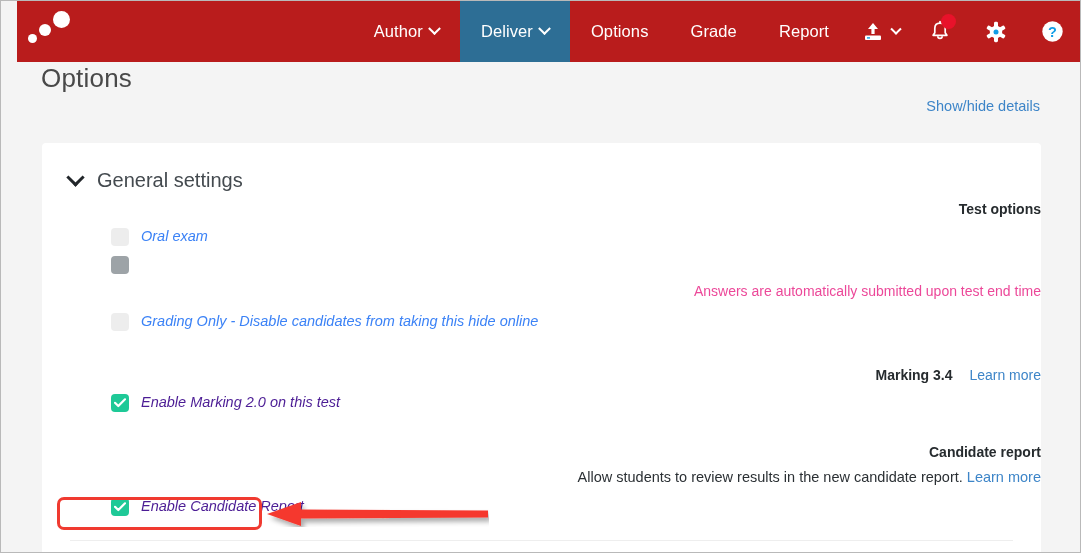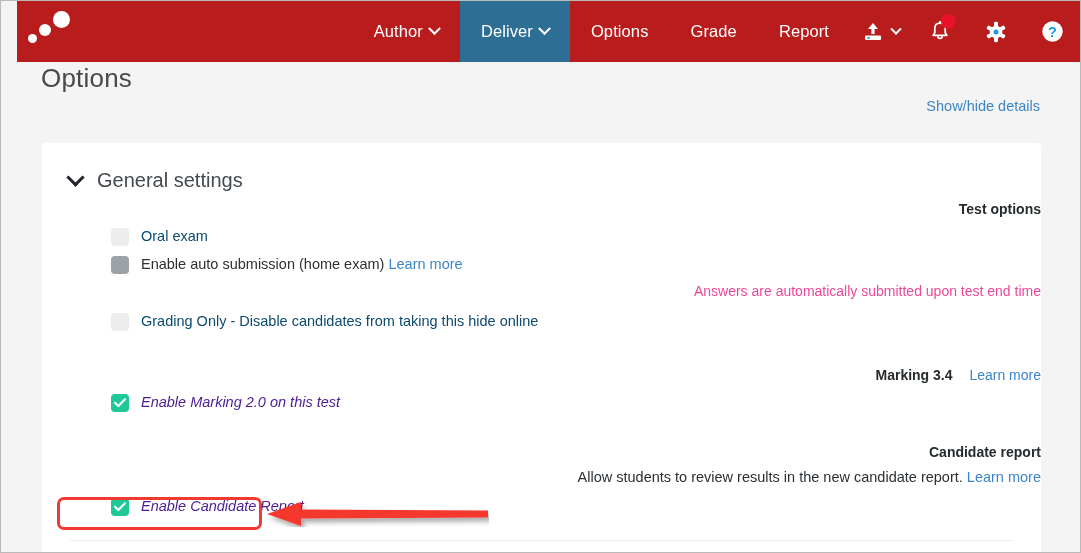--- a/index.html
+++ b/index.html
@@ -158,21 +158,21 @@
     margin-right: 12px;
     cursor: pointer;
     position: relative;
   }
   .cb.off-light   { background: #ededed; }
   .cb.off-dark    { background: #9da3a7; }
   .cb.on          { background: #1ec997; }
   .cb.on svg      { position: absolute; left: 3px; top: 4px; }
 
   .opt-label { font-size: 14.5px; color: #2b3034; line-height: 20px; }
-  .opt-label.muted { color: #0c4a6e; }
+  .opt-label.muted { color: #3b82f6; font-style: italic; }
   .opt-label.green { color: #4c1d95; font-style: italic; }
   .learn { color: #3d85c8; cursor: pointer; }
 
   .sub-text {
     font-size: 14px;
     color: #ec4899;
     margin: 0 0 0 16px;
     line-height: 19px;
   }
 
@@ -300,24 +300,20 @@
 
         <div class="group-title">Test options</div>
 
         <div class="opt-row">
           <span class="cb off-light"></span>
           <span class="opt-label muted">Oral exam</span>
         </div>
 
         <div class="opt-row">
           <span class="cb off-dark"></span>
-          <span class="opt-label">
-            <span>Enable auto submission (home exam)</span>
-            <span class="learn">Learn more</span>
-          </span>
         </div>
         <div class="sub-text">Answers are automatically submitted upon test end time</div>
 
         <div style="height:10px"></div>
 
         <div class="opt-row">
           <span class="cb off-light"></span>
           <span class="opt-label muted">Grading Only - Disable candidates from taking this hide online</span>
         </div>
 

